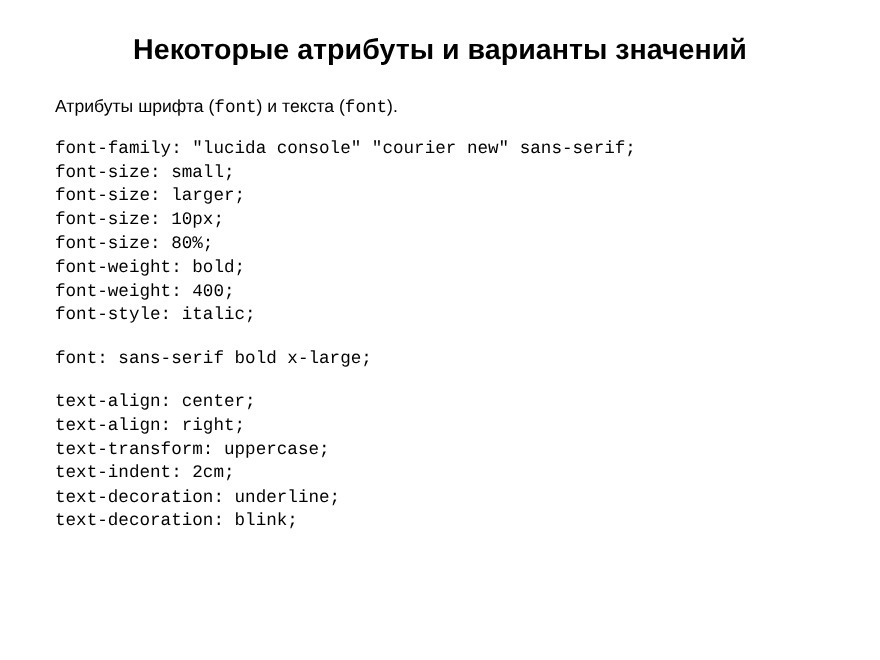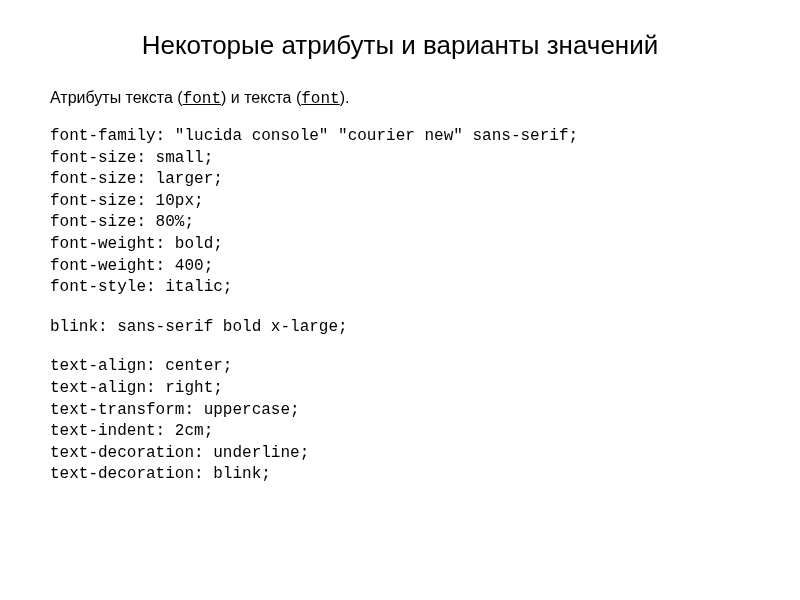--- a/index.html
+++ b/index.html
@@ -10,60 +10,59 @@
     body {
       width: 800px;
       height: 600px;
       background: #ffffff;
       font-family: Arial, sans-serif;
       color: #000000;
       padding: 30px 50px;
     }
     .title {
       font-size: 26px;
-      font-weight: normal;
+      font-weight: bold;
       text-align: center;
       margin-bottom: 28px;
     }
     .subtitle {
       font-size: 16px;
       margin-bottom: 18px;
     }
     .mono-inline {
       font-family: "Courier New", monospace;
-      text-decoration: underline;
     }
     .code-block {
       font-family: "Courier New", monospace;
       font-size: 16px;
       line-height: 1.35;
       white-space: pre;
     }
     .section-gap {
       height: 18px;
     }
   </style>
 </head>
 <body>
 
 <h1 class="title">Некоторые атрибуты и варианты значений</h1>
 
 <p class="subtitle">
-  <span>Атрибуты текста (</span><span class="mono-inline">font</span><span>) и текста (</span><span class="mono-inline">font</span><span>).</span>
+  <span>Атрибуты шрифта (</span><span class="mono-inline">font</span><span>) и текста (</span><span class="mono-inline">font</span><span>).</span>
 </p>
 
 <div class="code-block">font-family: "lucida console" "courier new" sans-serif;
 font-size: small;
 font-size: larger;
 font-size: 10px;
 font-size: 80%;
 font-weight: bold;
 font-weight: 400;
 font-style: italic;</div>
 <div class="section-gap"></div>
-<div class="code-block">blink: sans-serif bold x-large;</div>
+<div class="code-block">font: sans-serif bold x-large;</div>
 <div class="section-gap"></div>
 <div class="code-block">text-align: center;
 text-align: right;
 text-transform: uppercase;
 text-indent: 2cm;
 text-decoration: underline;
 text-decoration: blink;</div>
 
 </body></html>

